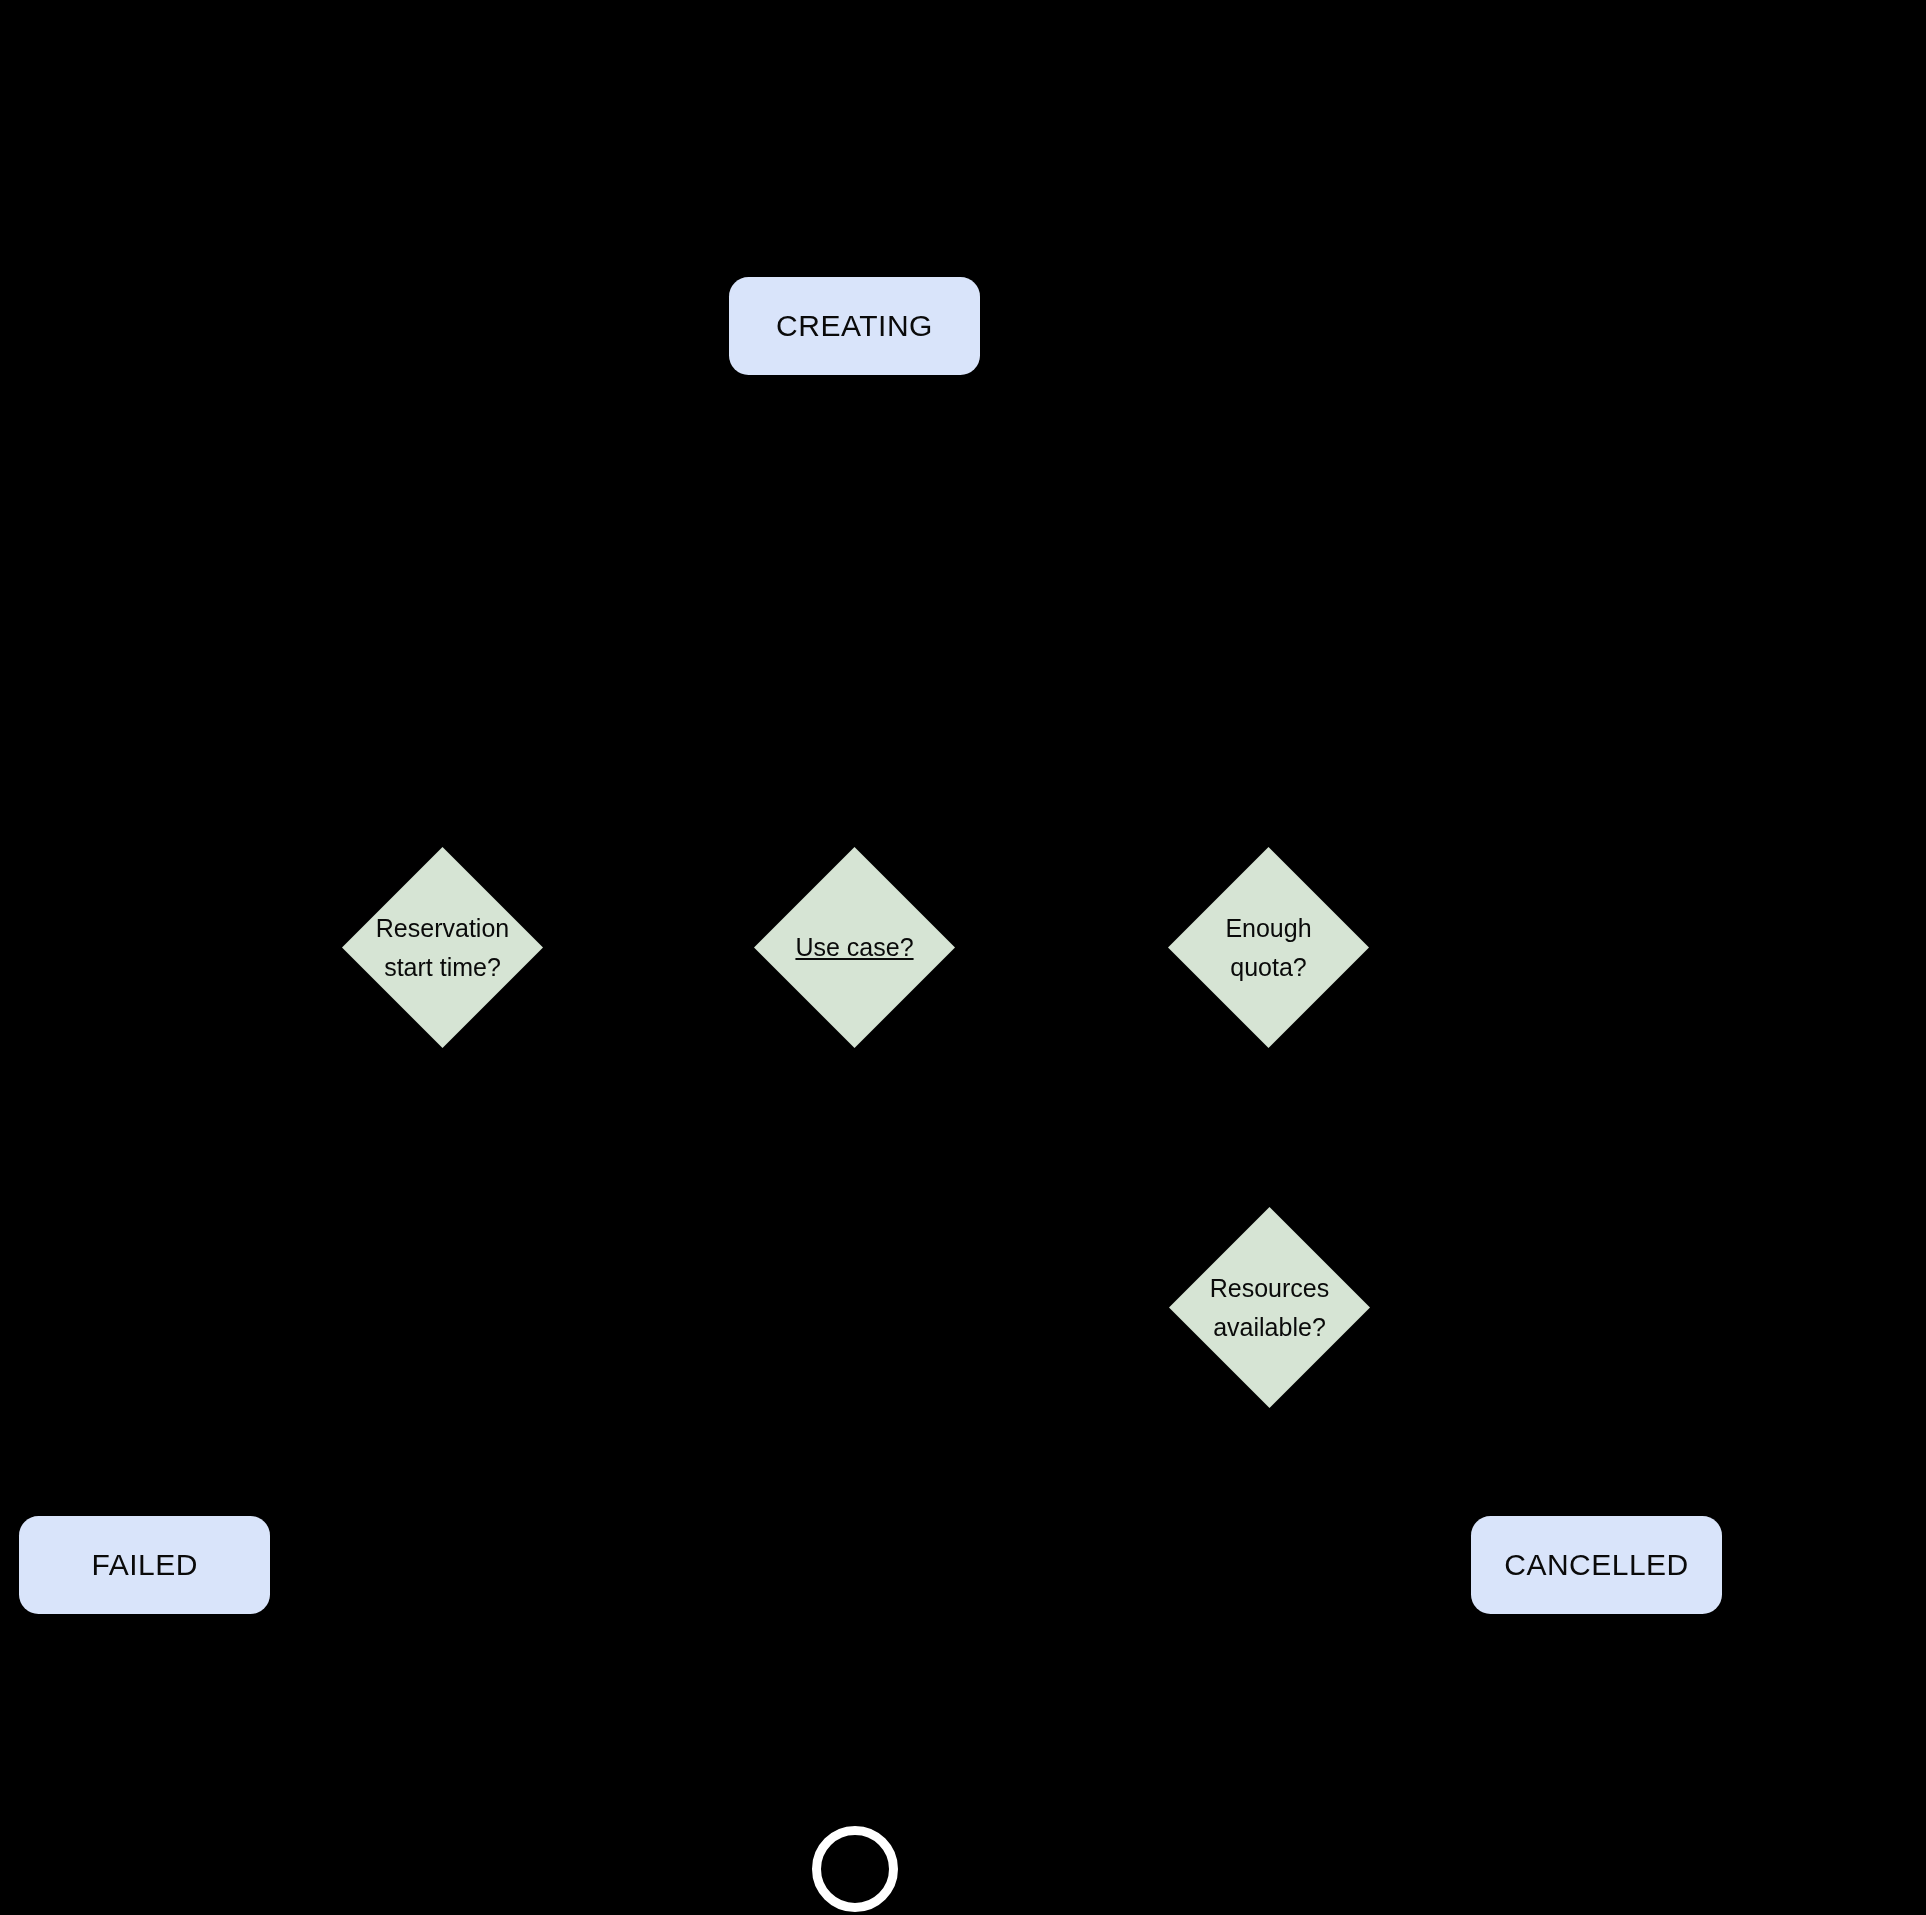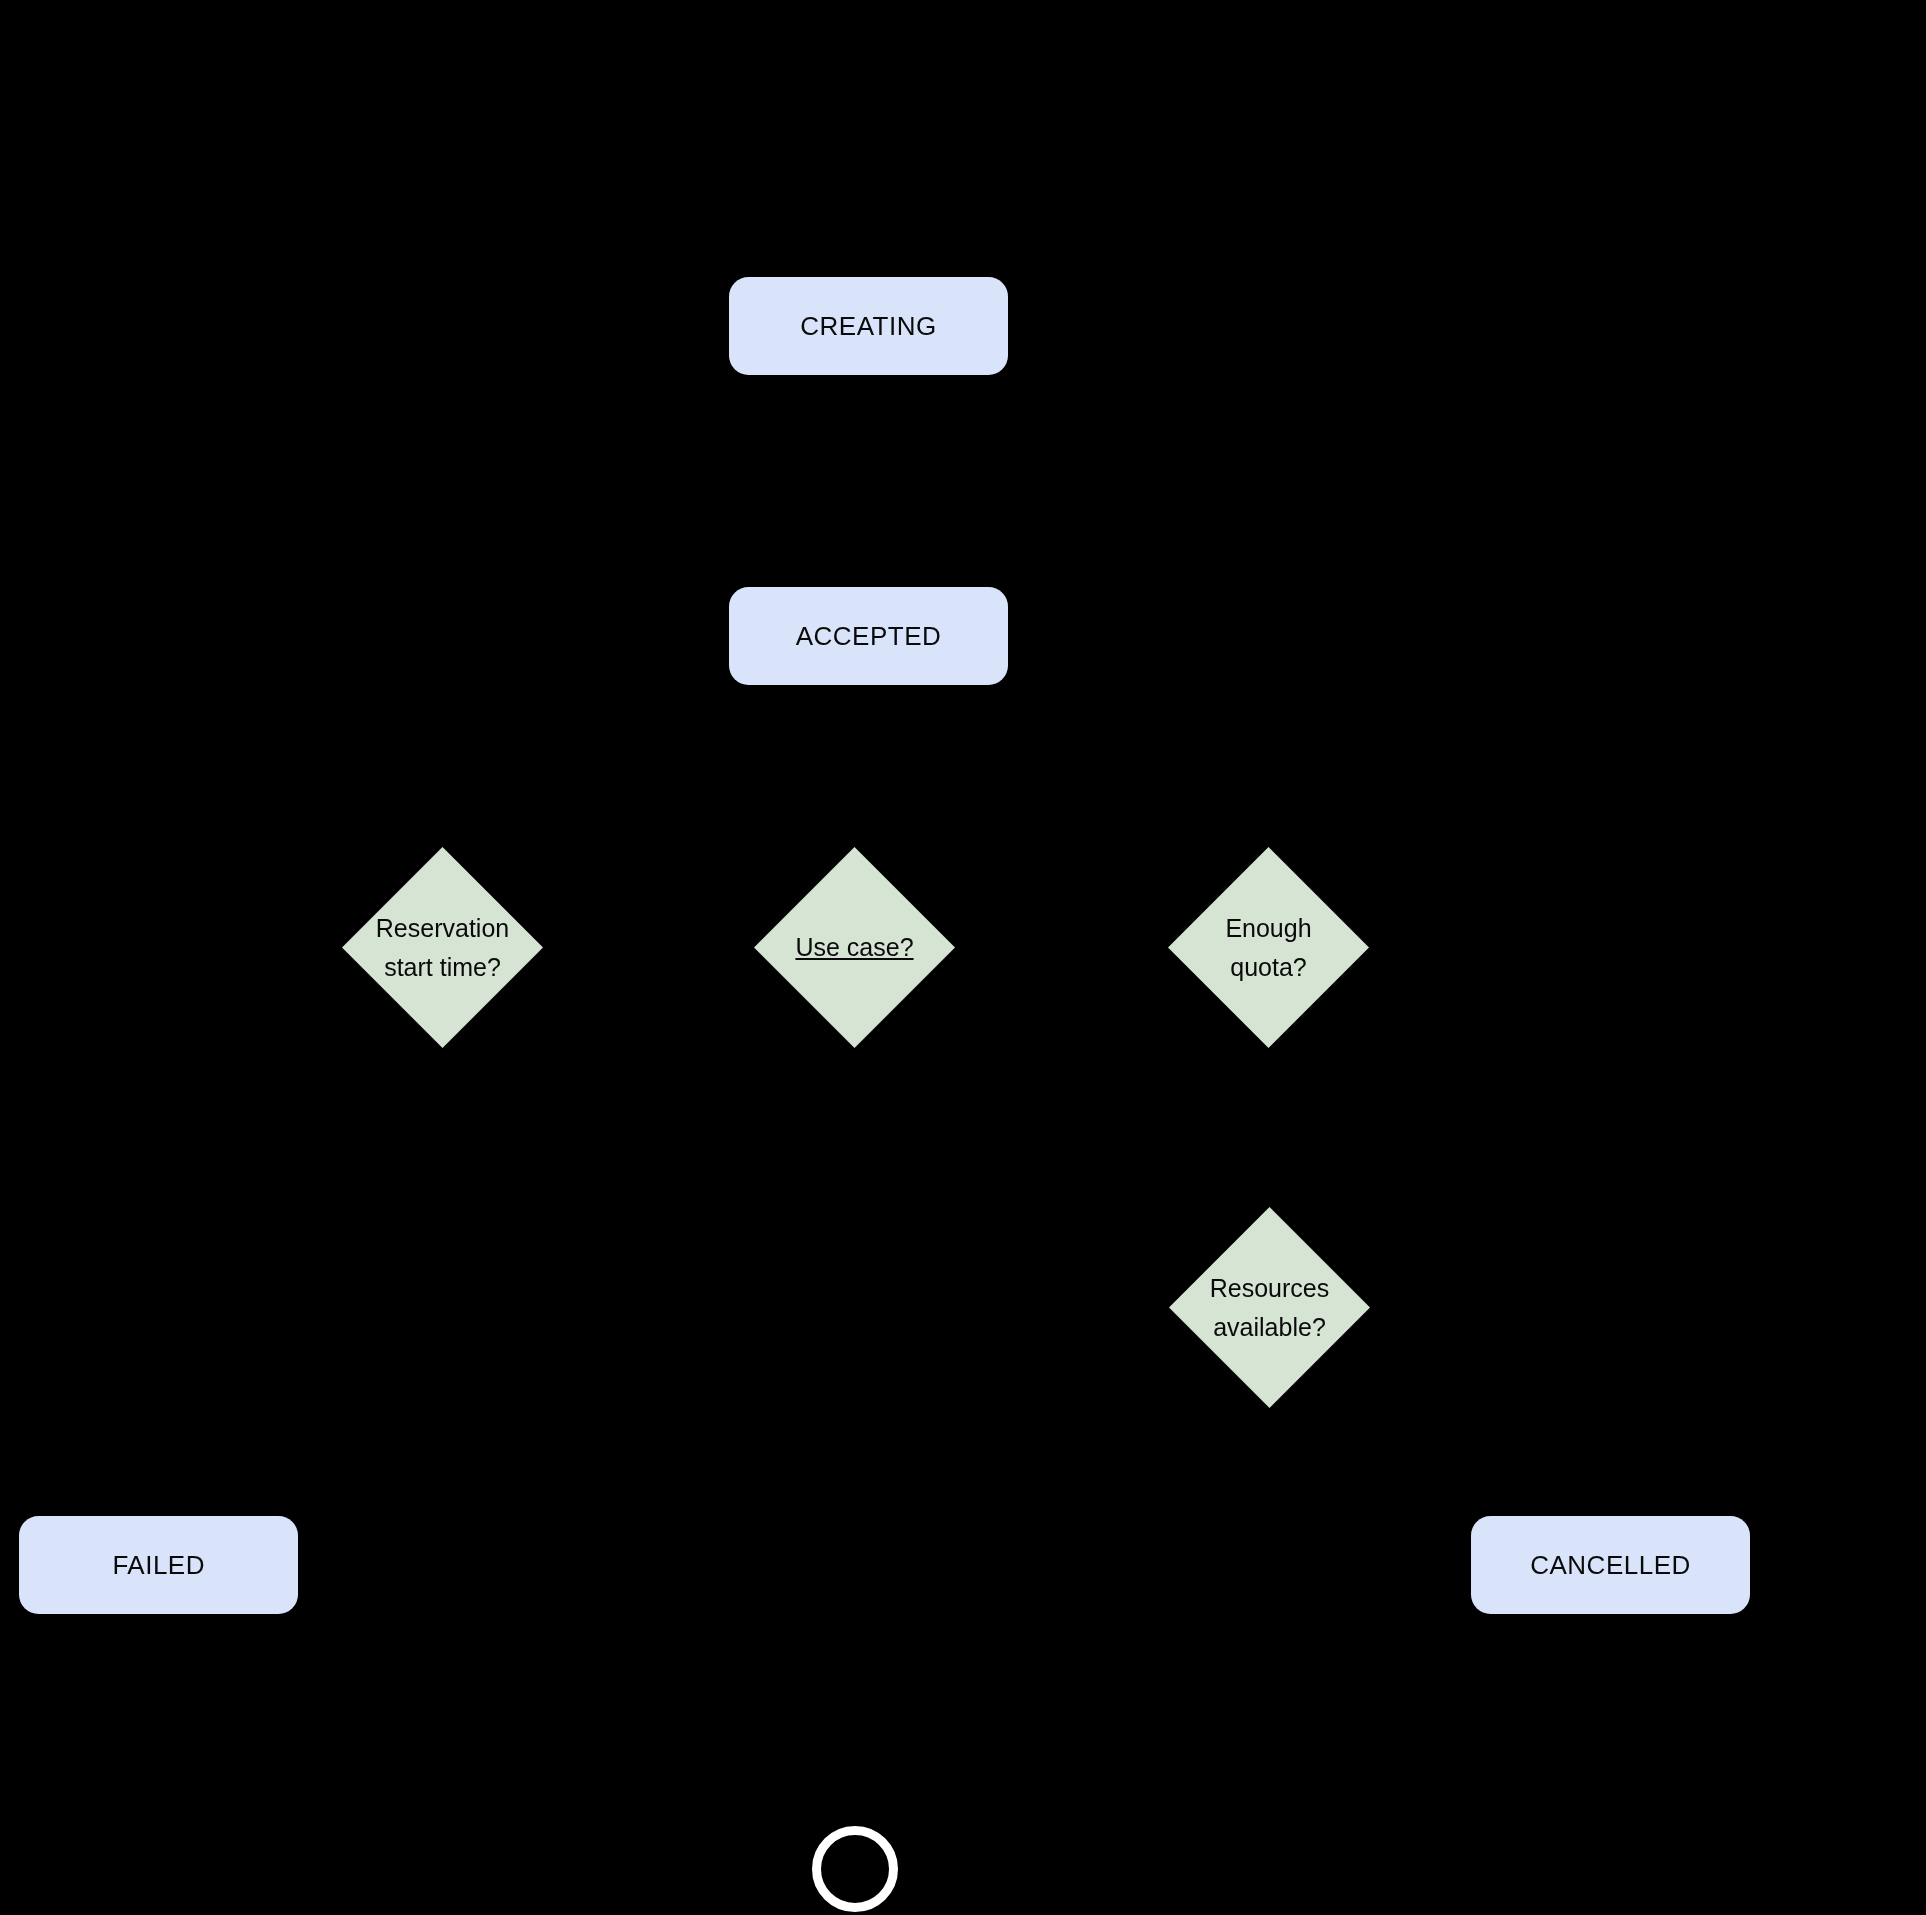--- a/index.html
+++ b/index.html
@@ -16,28 +16,28 @@
     width: 1926px;
     height: 1916px;
     background: var(--bg);
     overflow: hidden;
     font-family: "Liberation Sans", sans-serif;
     color: var(--text);
   }
   
   .state {
     position: absolute;
-    width: 279px;
+    width: 251px;
     height: 98px;
     background: var(--state-fill);
     border-radius: 19.6px;
     display: flex;
     align-items: center;
     justify-content: center;
-    font-size: 26px;
+    font-size: 30px;
     letter-spacing: 0.5px;
     white-space: nowrap;
   }
   
   .decision {
     position: absolute;
     width: 201px;
     height: 201px;
     background: var(--decision-fill);
     clip-path: polygon(50% 0%, 100% 50%, 50% 100%, 0% 50%);
@@ -75,21 +75,20 @@
   .n-cancelled { left: 1455px; top: 1516px; margin-left: 16px; }
   .n-end       { left: 812px; top: 1826px; }
 </style>
 </head>
 <body>
 
 <div class="canvas">
 
   <div class="state n-creating">CREATING</div>
 
-  <div class="state n-accepted">ACCEPTED</div>
 
   <div class="decision n-d1">
     <span>Reservation</span>
     <span>start time?</span>
   </div>
 
   <div class="decision n-d2">
     <span>Use case?</span>
 
   </div>

